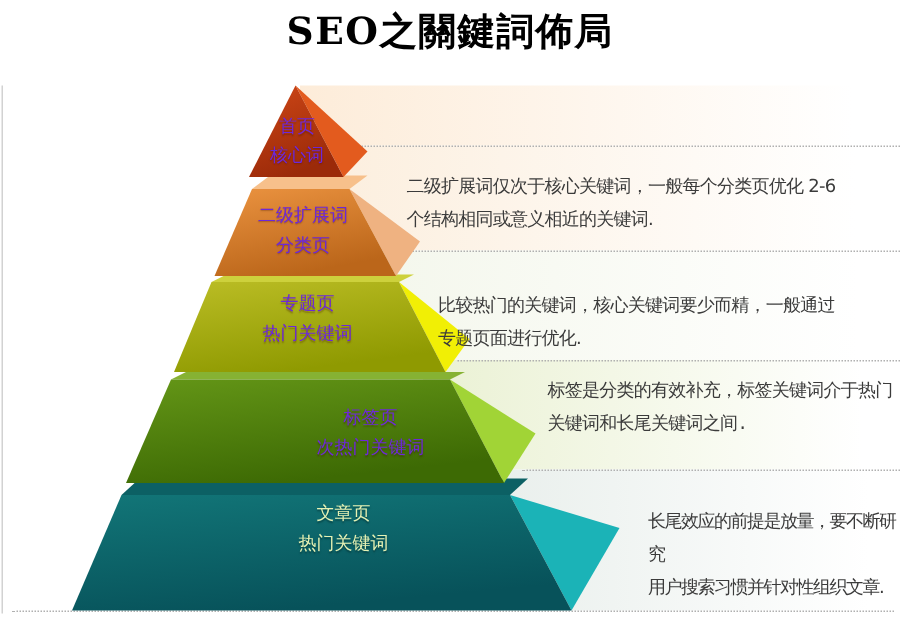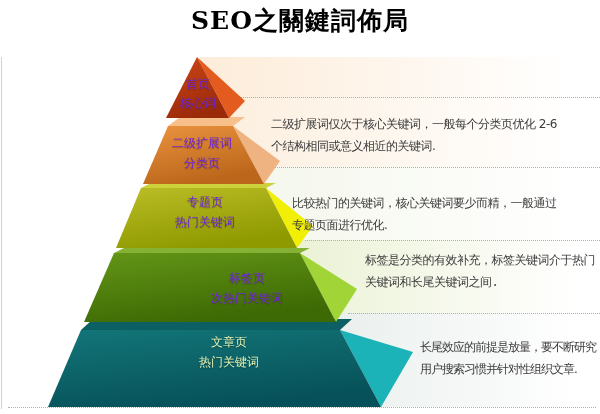--- a/index.html
+++ b/index.html
@@ -31,21 +31,21 @@
   .tl2{left:202px;top:133px;}
   .tl3{left:205px;top:192px;}
   .tl4{left:207px;top:268px;margin-left:40px;}
   .tl5{left:205px;top:332px;margin-left:24px;}
   .desc{position:absolute;z-index:4;font-size:12px;letter-spacing:-0.5px;line-height:22px;
         color:#3b3b3b;white-space:pre-line;}
   .d1{left:258px;top:63px;}
   .d2{left:271px;top:113px;}
   .d3{left:292px;top:192px;}
   .d4{left:365px;top:250px;font-family:Liberation Mono, monospace;}
-  .d5{left:420px;top:336px;letter-spacing:-1px;}
+  .d5{left:432px;top:336px;letter-spacing:-1px;}
 </style>
 </head>
 <body>
 
 <div class="stage">
 
   <div class="title">SEO之關鍵詞佈局</div>
 
   <div class="band band1" style="--c: #fdecd9;"></div>
   <div class="band band2" style="--c: #fcefdf;"></div>

